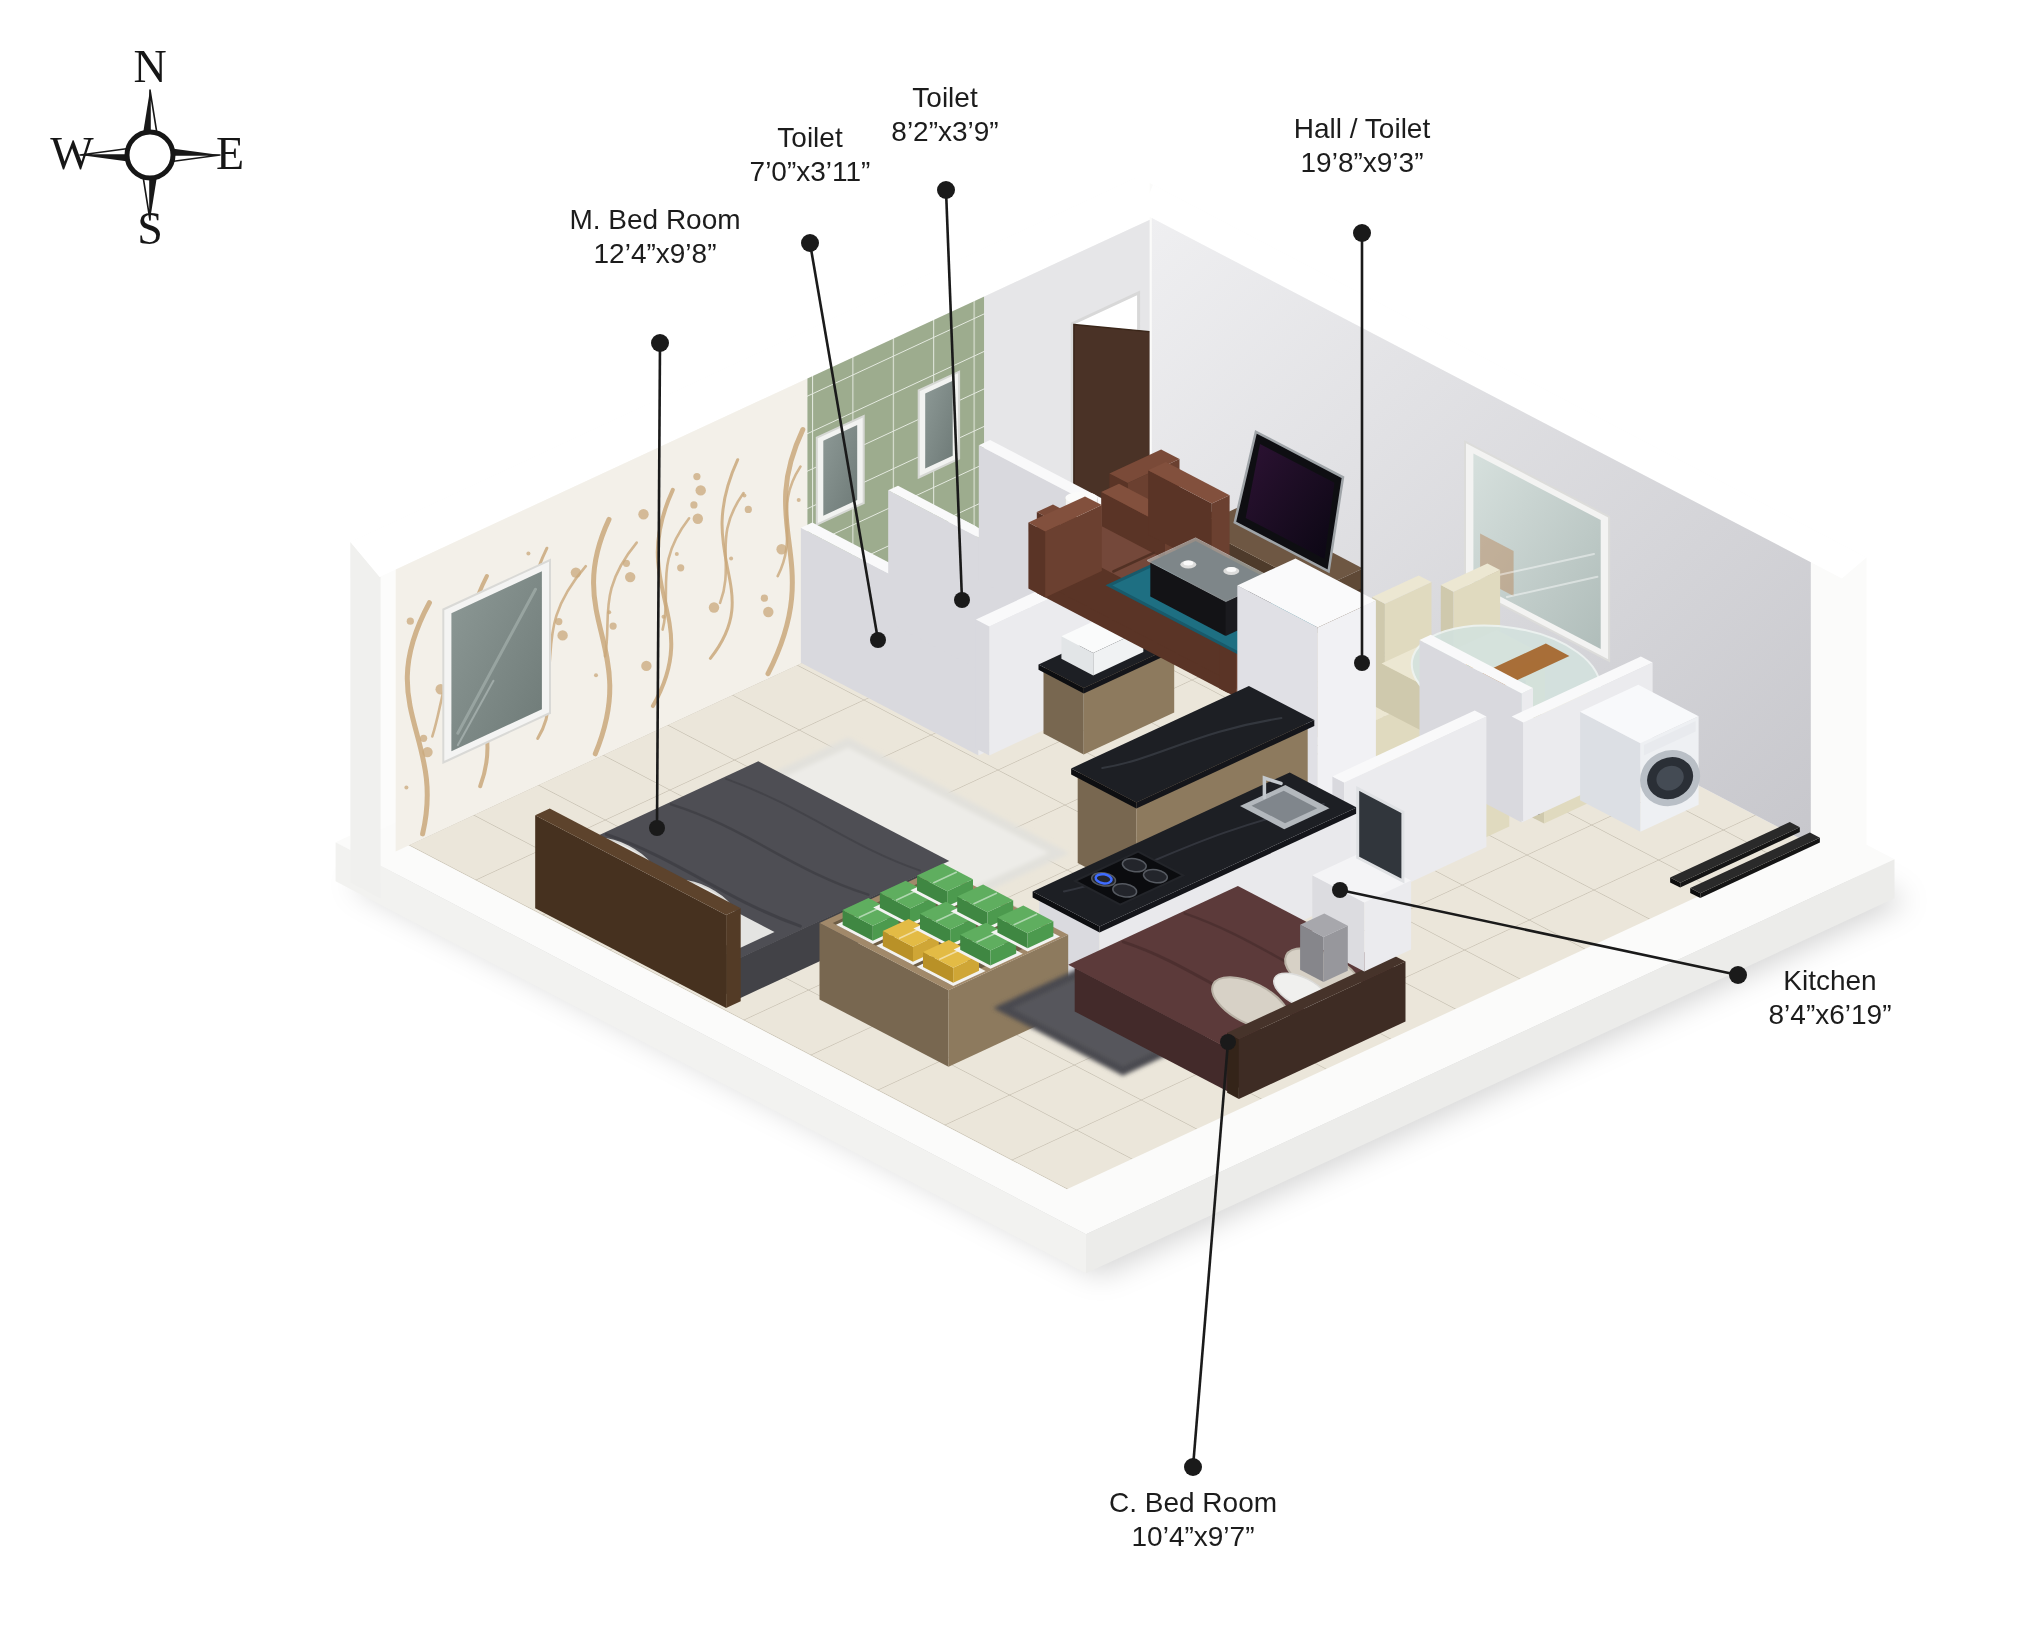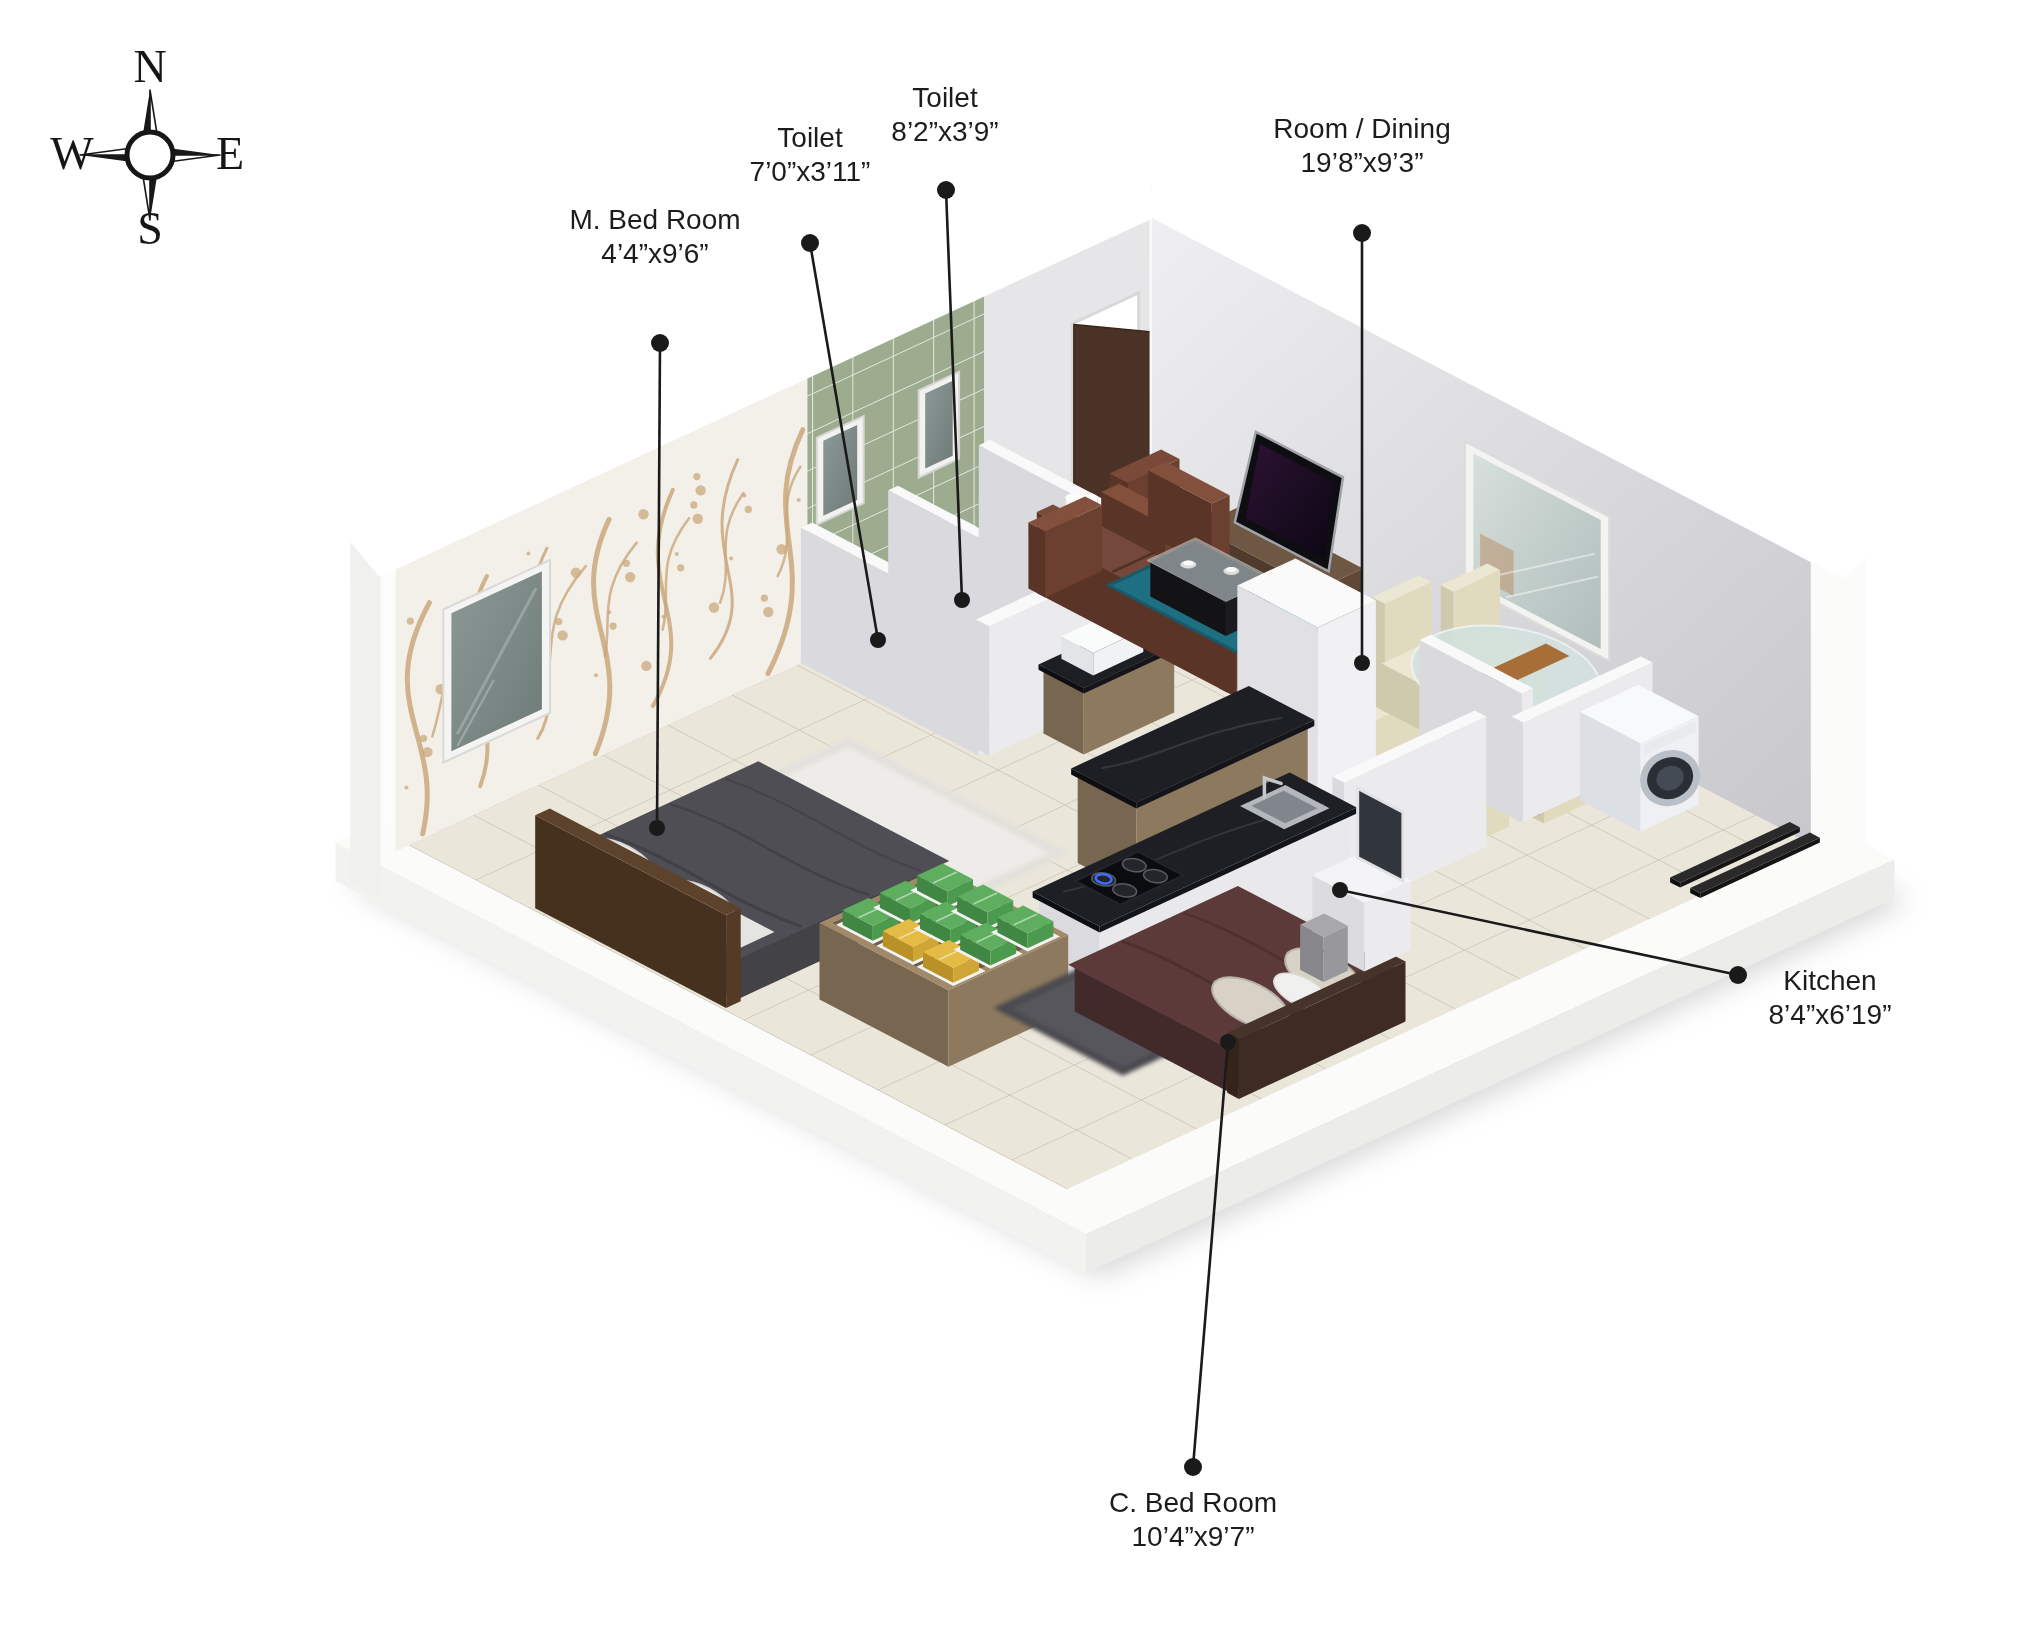--- a/index.html
+++ b/index.html
@@ -453,32 +453,32 @@
       <circle cx="100" cy="115" r="23" fill="#ffffff" stroke="#161616" stroke-width="5"></circle>
     </g>
     <text x="100" y="42" text-anchor="middle">N</text>
     <text x="100" y="204" text-anchor="middle">S</text>
     <text x="22" y="129" text-anchor="middle">W</text>
     <text x="180" y="129" text-anchor="middle">E</text>
   </svg>
 
   <div class="lbl" style="left:655px;top:203px">
     <div>M. Bed Room</div>
-    <div>4’4”x9’6”</div>
+    <div>12’4”x9’8”</div>
   </div>
   <div class="lbl" style="left:810px;top:121px">
     <div>Toilet</div>
     <div>7’0”x3’11”</div>
   </div>
   <div class="lbl" style="left:945px;top:81px">
     <div>Toilet</div>
     <div>8’2”x3’9”</div>
   </div>
   <div class="lbl" style="left:1362px;top:112px">
-    <div>Room / Dining</div>
+    <div>Hall / Toilet</div>
     <div>19’8”x9’3”</div>
   </div>
   <div class="lbl" style="left:1830px;top:964px">
     <div>Kitchen</div>
     <div>8’4”x6’19”</div>
   </div>
   <div class="lbl" style="left:1193px;top:1486px">
     <div>C. Bed Room</div>
     <div>10’4”x9’7”</div>
   </div>

